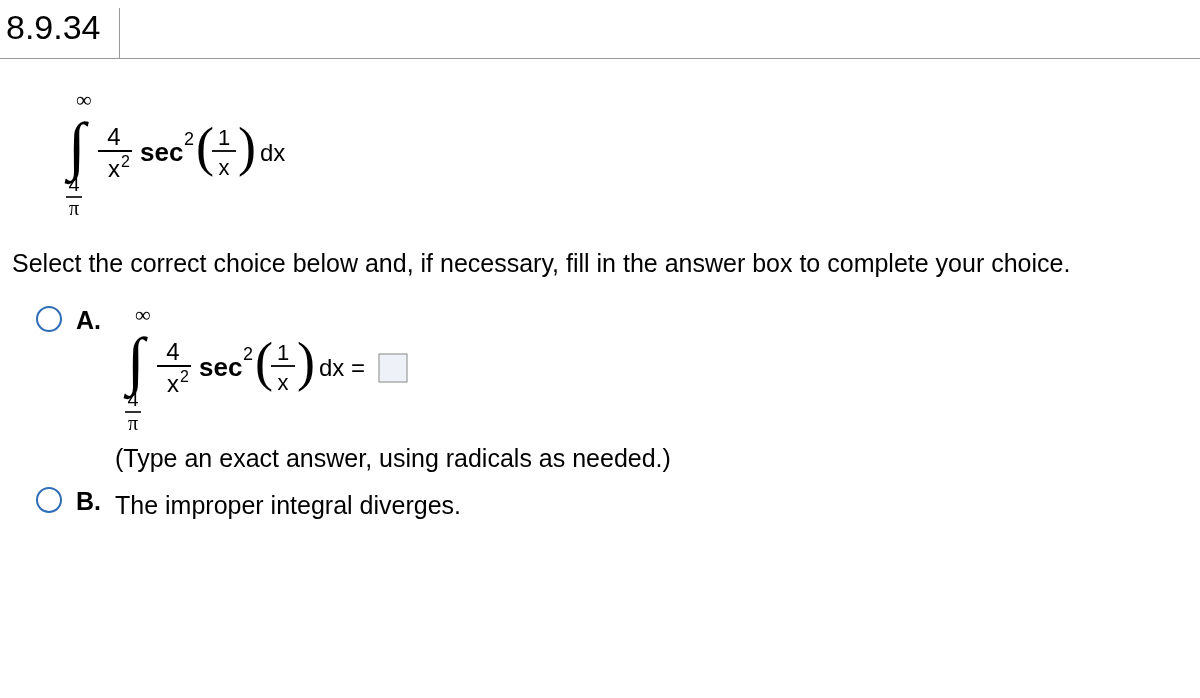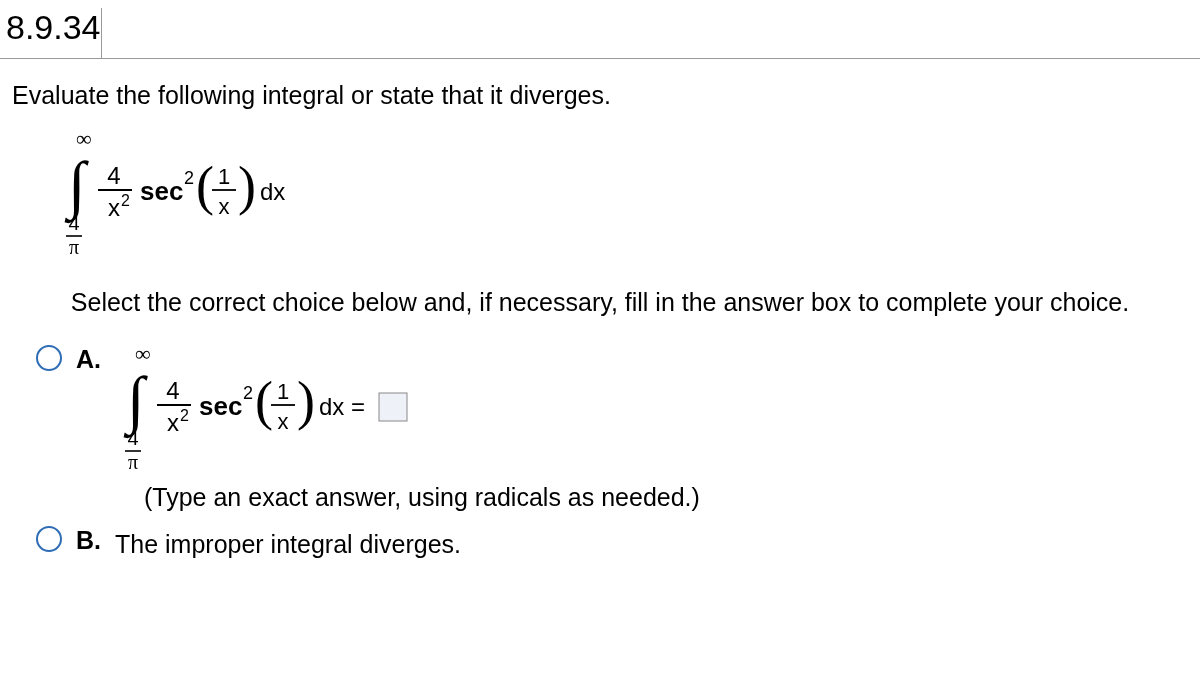--- a/index.html
+++ b/index.html
@@ -20,20 +20,21 @@
   .header-bar {
     border-bottom: 1px solid #999;
     position: relative;
     height: 58px;
   }
   .question-number {
     position: absolute;
     left: 6px;
     top: 8px;
     font-size: 34px;
+    padding-right: 18px;
     height: 50px;
     border-right: 1px solid #999;
   }
   .body {
     padding: 22px 12px 0 12px;
     font-size: 25px;
   }
   .prompt {
     margin-bottom: 18px;
   }
@@ -41,21 +42,20 @@
     margin-left: 44px;
     margin-top: 8px;
     margin-bottom: 24px;
   }
   svg.integral {
     overflow: visible;
   }
   .instruction {
     margin-top: 16px;
     margin-bottom: 26px;
-    text-align: center;
   }
   .choice-row {
     display: flex;
     align-items: flex-start;
     margin-left: 24px;
     margin-bottom: 12px;
   }
   .radio {
     width: 22px;
     height: 22px;
@@ -70,38 +70,36 @@
     font-weight: bold;
     margin-right: 14px;
     margin-top: 2px;
   }
   .choice-content {
     display: flex;
     flex-direction: column;
   }
   .hint {
     margin-top: 10px;
-    margin-left: 29px;
   }
   .choice-b-text {
     margin-top: 6px;
   }
 </style>
 </head>
 <body>
 
 <div class="container">
 
   <div class="header-bar">
     <div class="question-number">8.9.34</div>
   </div>
 
   <div class="body">
 
-    <div class="prompt">Evaluate the following integral or state that it diverges.</div>
 
     <div class="integral-block">
       <svg class="integral" width="250" height="130">
 
         <text x="12" y="78" font-size="64" font-family="serif">∫</text>
 
         <text x="20" y="18" font-size="22" font-family="serif">∞</text>
 
         <text x="18" y="102" font-size="20" text-anchor="middle">4</text>
         <line x1="10" y1="108" x2="26" y2="108" stroke="#000" stroke-width="1.6"></line>

